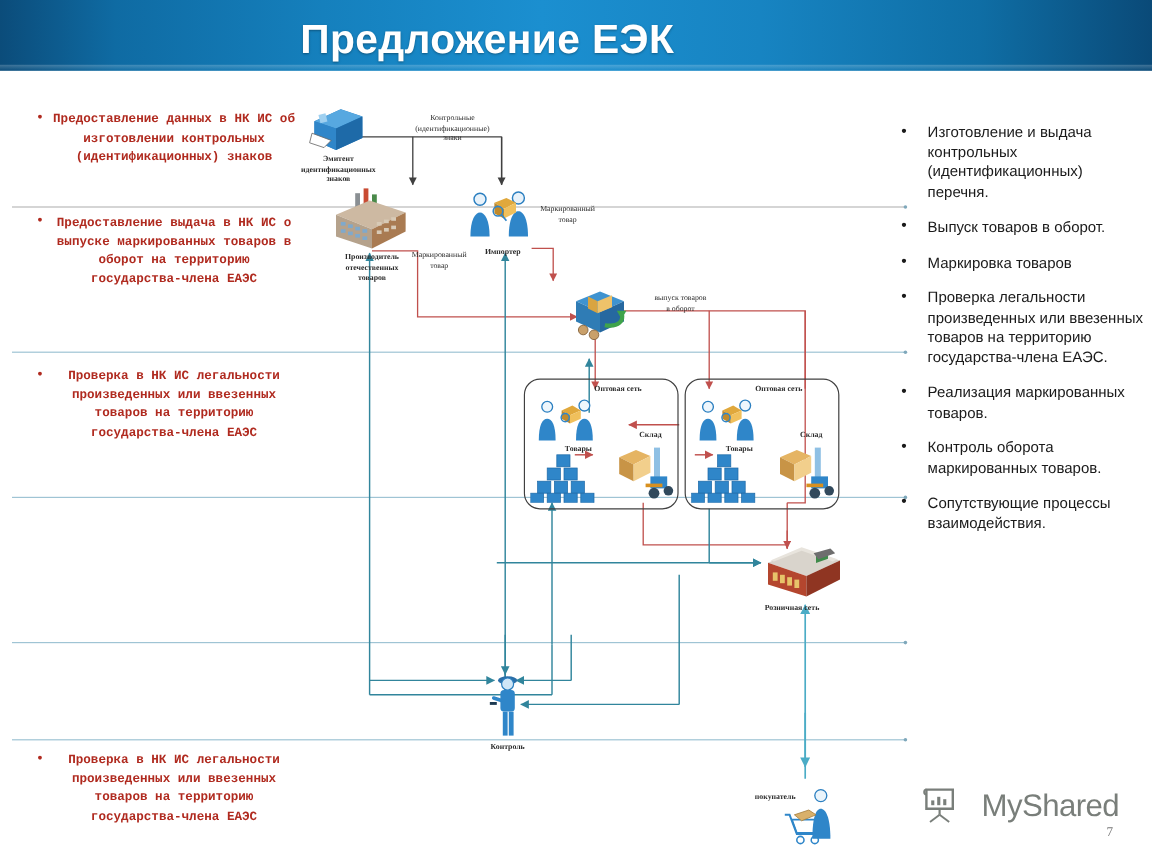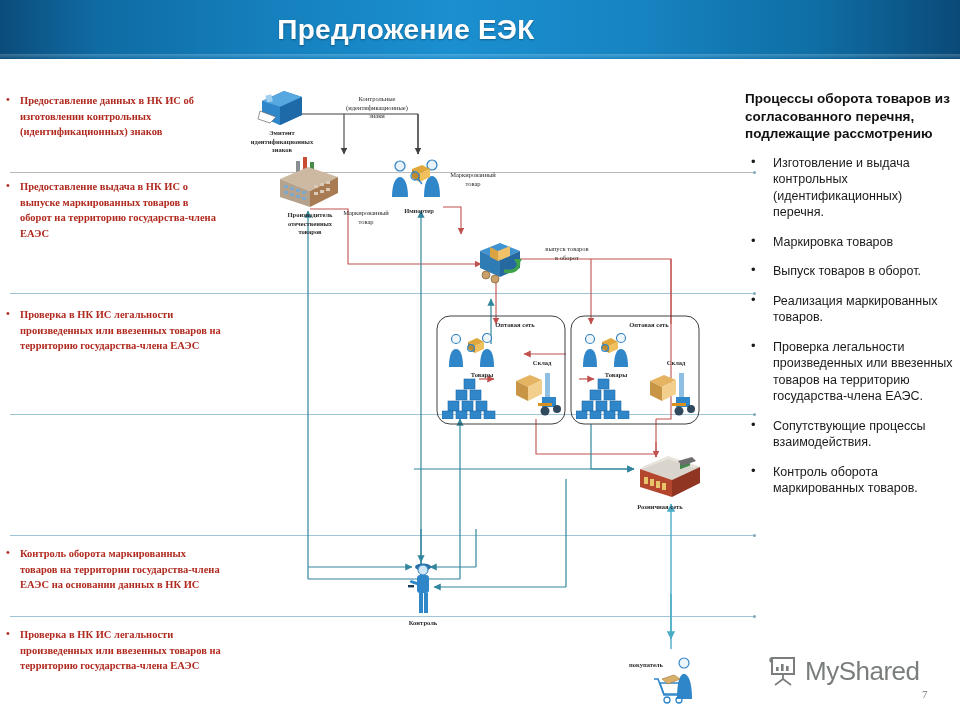--- a/index.html
+++ b/index.html
@@ -45,42 +45,43 @@
     background: linear-gradient(180deg, rgba(255,255,255,0.22), rgba(255,255,255,0));
   }
   .header-title {
     position: absolute;
     left: 0; top: 14px;
     width: 812px;
     text-align: center;
     color: #ffffff;
     font-family: "Liberation Sans", sans-serif;
     font-weight: bold;
-    font-size: 28px;
+    font-size: 34px;
     letter-spacing: 0.3px;
     text-shadow: 0 1px 2px rgba(0,0,0,0.35);
   }
 
   
   .left-col {
     position: absolute;
     left: 0; top: 59px;
     width: 236px; height: 661px;
   }
   .lbullet {
     position: absolute;
-    left: 4px;
+    left: 28px;
     width: 218px;
     color: #b02a1f;
-    font-family: Liberation Serif, serif;
+    font-family: Liberation Mono, monospace;
     font-weight: bold;
     font-size: 10.5px;
     line-height: 15.5px;
     padding-left: 16px;
     box-sizing: border-box;
+    text-align: center;
   }
   .lbullet::before {
     content: "\2022";
     position: absolute;
     left: 2px;
     top: -1px;
     font-size: 11px;
     color: #b02a1f;
   }
 
@@ -155,21 +156,21 @@
 
   
   .node { position: absolute; }
 
   
   .watermark {
     position: absolute;
     left: 768px; top: 655px;
     display: flex;
     align-items: center;
-    gap: 7px;
+    gap: 20px;
     opacity: 0.78;
   }
   .wm-text {
     font-family: "Liberation Sans", sans-serif;
     font-size: 26px;
     color: #545b55;
     letter-spacing: -0.5px;
   }
   .page-num {
     position: absolute;
@@ -197,21 +198,20 @@
       <div class="hdiv" style="top: 535px; background: rgb(159, 196, 212);"></div>
       <div class="hdiv-dot" style="top: 534px;"></div>
       <div class="hdiv" style="top: 616px; background: rgb(159, 196, 212);"></div>
       <div class="hdiv-dot" style="top: 615px;"></div>
     </div>
 
   <div class="left-col" id="left-col">
       <div class="lbullet" style="top: 34px;">Предоставление данных в НК ИС об изготовлении контрольных (идентификационных) знаков</div>
       <div class="lbullet" style="top: 120px;">Предоставление выдача в НК ИС о выпуске маркированных товаров в оборот на территорию государства-члена ЕАЭС</div>
       <div class="lbullet" style="top: 248px;">Проверка в НК ИС легальности произведенных или ввезенных товаров на территорию государства-члена ЕАЭС</div>
-      <div class="lbullet" style="top: 487px;">Контроль оборота маркированных товаров на территории государства-члена ЕАЭС на основании данных в НК ИС</div>
       <div class="lbullet" style="top: 568px;">Проверка в НК ИС легальности произведенных или ввезенных товаров на территорию государства-члена ЕАЭС</div>
     </div>
 
   <div id="diagram">
 
     <svg width="510" height="661" viewBox="0 0 510 661">
       <defs>
         <marker id="arrDark" markerWidth="7" markerHeight="7" refX="5.6" refY="3" orient="auto">
           <path d="M0,0 L6,3 L0,6 z" fill="#404040"></path>
         </marker>
@@ -508,29 +508,28 @@
         <polygon points="14,24 26,20 32,24 20,29" fill="#d9b06a" stroke="#a8813f" stroke-width="0.7"></polygon>
         <circle cx="19" cy="45" r="3" fill="none" stroke="#2f86c9" stroke-width="1.3"></circle>
         <circle cx="31" cy="45" r="3" fill="none" stroke="#2f86c9" stroke-width="1.3"></circle>
       </svg>
     </div>
     <div class="dlabel" style="left:380px; top:602px; width:60px;">покупатель</div>
 
   </div>
 
   <div class="right-col">
-    <div class="rc-title">Процессы оборота товаров из согласованного перечня, подлежащие рассмотрению</div>
     <div class="rc-list" id="rc-list">
         <div class="rc-item">Изготовление и выдача контрольных (идентификационных) перечня.</div>
+        <div class="rc-item">Выпуск товаров в оборот.</div>
         <div class="rc-item">Маркировка товаров</div>
-        <div class="rc-item">Выпуск товаров в оборот.</div>
+        <div class="rc-item">Проверка легальности произведенных или ввезенных товаров на территорию государства-члена ЕАЭС.</div>
         <div class="rc-item">Реализация маркированных товаров.</div>
-        <div class="rc-item">Проверка легальности произведенных или ввезенных товаров на территорию государства-члена ЕАЭС.</div>
+        <div class="rc-item">Контроль оборота маркированных товаров.</div>
         <div class="rc-item">Сопутствующие процессы взаимодействия.</div>
-        <div class="rc-item">Контроль оборота маркированных товаров.</div>
       </div>
   </div>
 
   <div class="watermark">
     <svg width="30" height="32" viewBox="0 0 30 32">
       <path d="M4,3 L26,3 L26,19 L4,19 z" fill="none" stroke="#545b55" stroke-width="2"></path>
       <path d="M4,3 C1.5,3 1.5,7 4,7" fill="none" stroke="#545b55" stroke-width="1.6"></path>
       <rect x="8" y="12" width="2.6" height="4" fill="#545b55"></rect>
       <rect x="13" y="9" width="2.6" height="7" fill="#545b55"></rect>
       <rect x="18" y="11" width="2.6" height="5" fill="#545b55"></rect>

